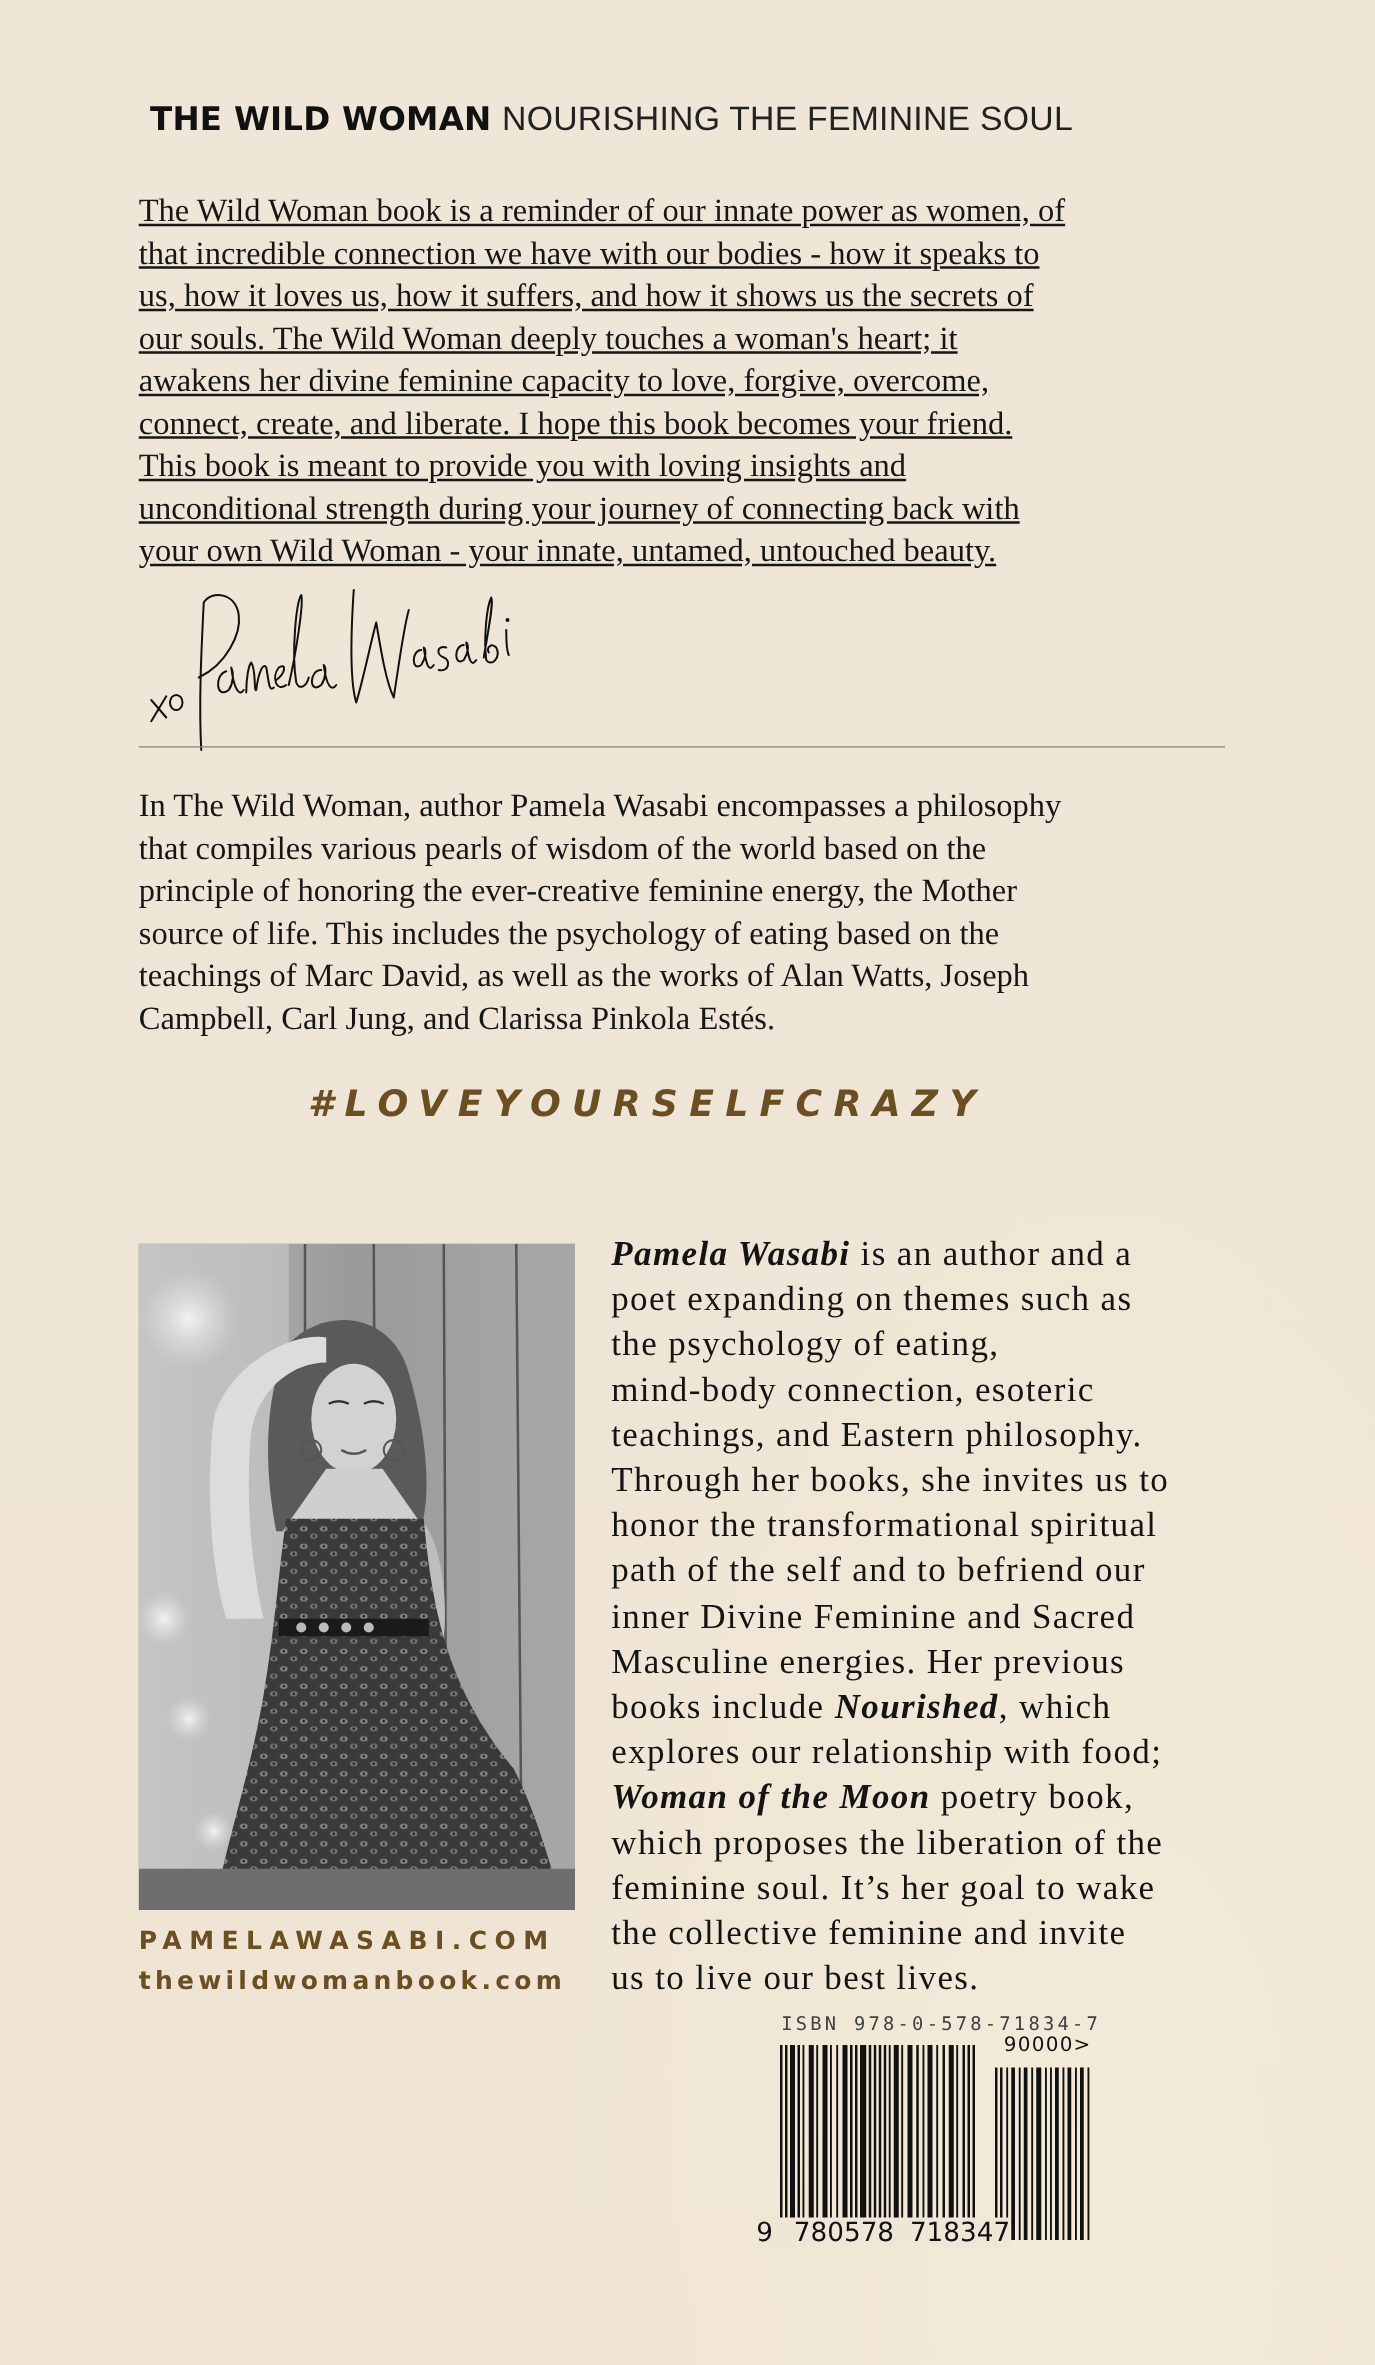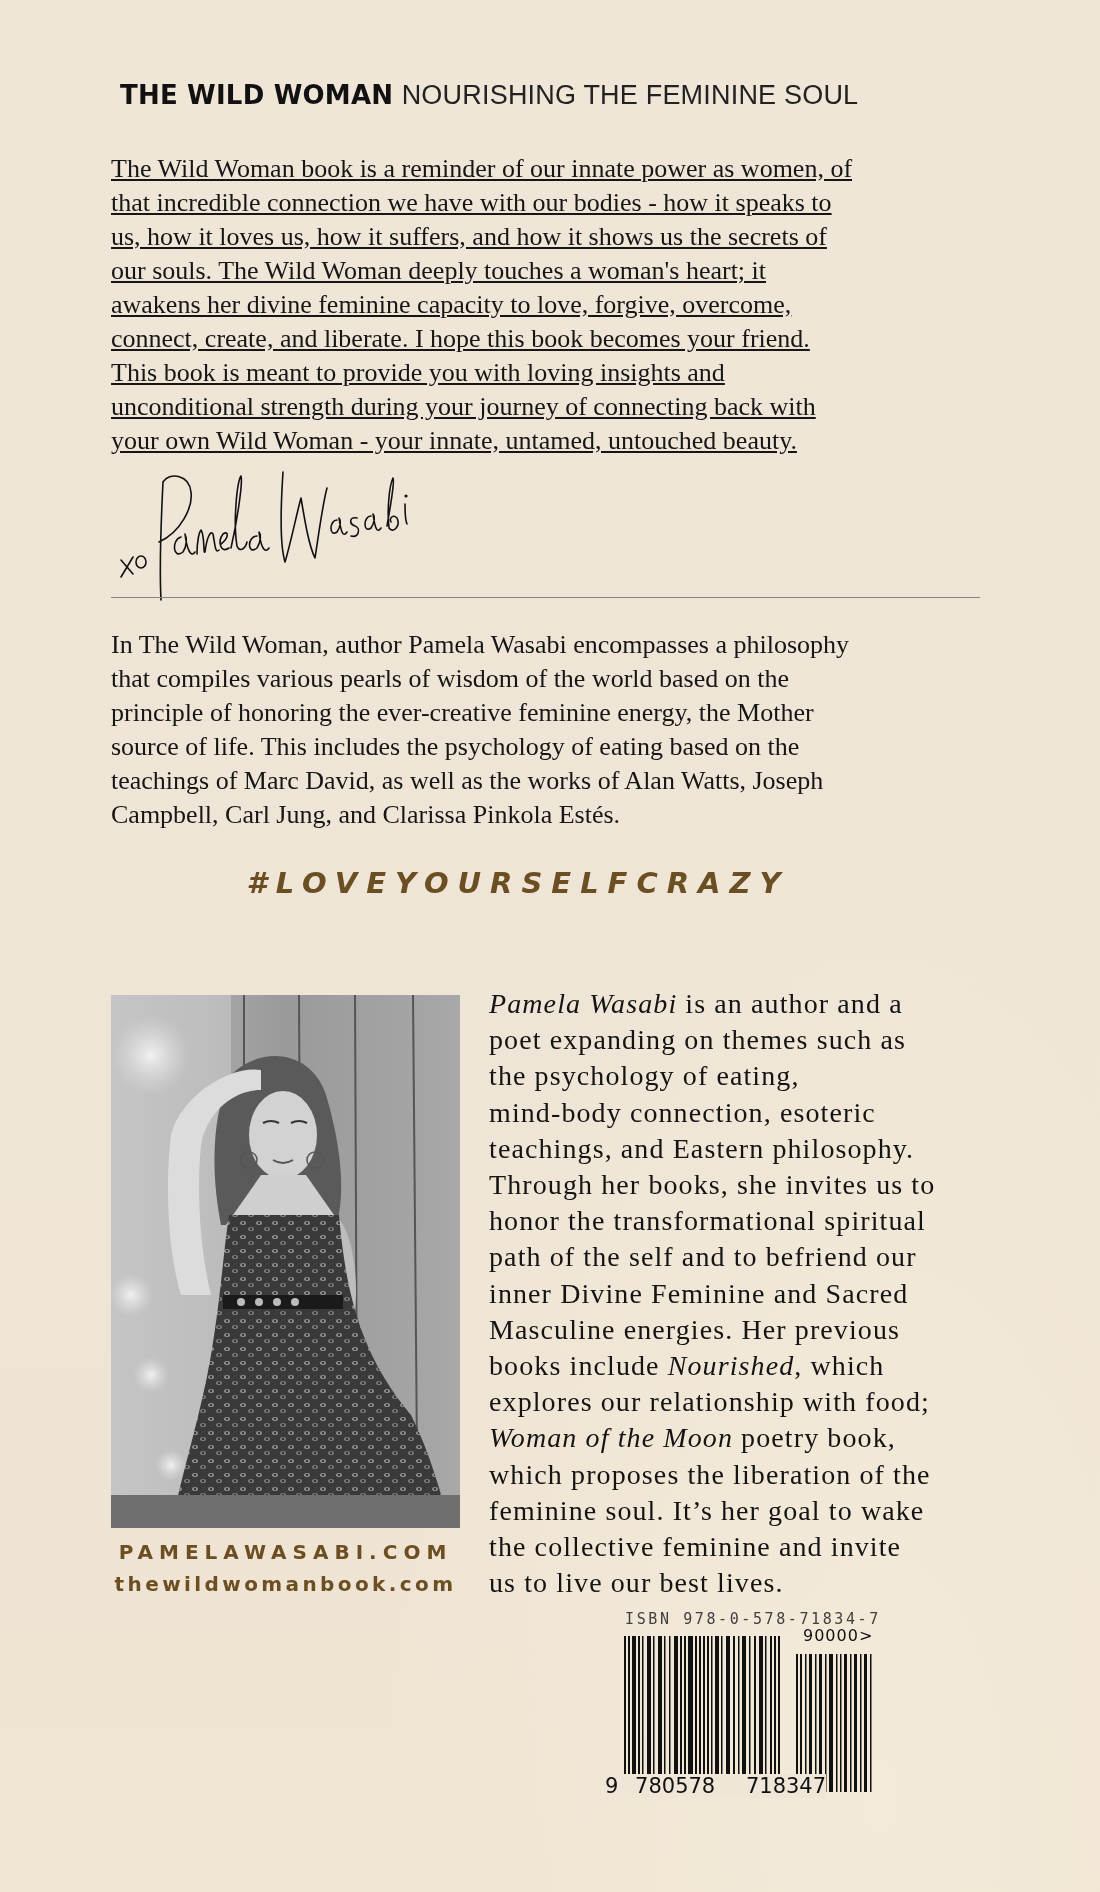--- a/index.html
+++ b/index.html
@@ -11,25 +11,25 @@
   .title b{font-weight:bold;}
   .title span.light{font-weight:normal;color:#222;font-family:"Liberation Sans",sans-serif;font-size:27px;}
   .para{font-family:"Liberation Serif",serif;font-size:26px;line-height:34px;color:#161616;width:900px;}
   .p1{left:111px;top:152px;text-decoration:underline;}
   .p2{left:111px;top:628px;}
   .line{display:block;white-space:nowrap;}
   .sig{left:111px;top:462px;width:360px;height:150px;}
   .rule{left:111px;top:597px;width:869px;height:1px;background:#8a8478;}
   .hashtag{left:0;width:1036px;top:866px;text-align:center;font-family:"DejaVu Sans",sans-serif;font-weight:bold;font-size:29px;letter-spacing:9px;color:#6b4f22;font-style:italic;}
   .photo{left:111px;top:995px;width:349px;height:533px;overflow:hidden;background:#8a8a8a;}
-  .site{left:111px;width:349px;text-align:center;font-family:"DejaVu Sans",sans-serif;font-weight:bold;color:#6b4f22;white-space:nowrap;}
+  .site{left:111px;width:349px;text-align:left;font-family:"DejaVu Sans",sans-serif;font-weight:bold;color:#6b4f22;white-space:nowrap;}
   .site1{top:1540px;font-size:20px;letter-spacing:6px;}
   .site2{top:1572px;font-size:20px;letter-spacing:3.4px;}
   .bio{left:489px;top:986px;width:520px;font-family:"Liberation Serif",serif;font-size:28px;line-height:36.2px;color:#141414;letter-spacing:1.1px;}
-  .bio i b, .bio b i{font-weight:normal;}
+  .bio i b, .bio b i{font-weight:bold;}
   .isbn{left:625px;top:1610px;font-family:"DejaVu Sans Mono",monospace;font-size:15px;letter-spacing:2.6px;color:#404040;white-space:nowrap;}
   .addon-num{left:803px;top:1626px;font-family:"DejaVu Sans",sans-serif;font-size:16px;color:#111;letter-spacing:1px;}
   .barcode{left:622px;top:1636px;width:256px;height:160px;}
   .ean-digits{left:605px;top:1774px;font-family:"DejaVu Sans",sans-serif;font-size:21px;color:#111;white-space:nowrap;background:#efe6d8;}
 </style>
 </head>
 <body>
 
 <div class="abs title">
   <b>THE WILD WOMAN</b>
@@ -221,14 +221,14 @@
     <rect x="232" y="18" width="3" height="138"></rect>
       <rect x="238" y="18" width="1.5" height="138"></rect>
     <rect x="242" y="18" width="3" height="138"></rect>
       <rect x="248" y="18" width="1.5" height="138"></rect>
   </g>
 </svg>
 
 <div class="abs ean-digits">
   <span>9</span>
   <span style="margin-left:10px">780578</span>
-  <span style="margin-left:24px">718347</span>
+  <span style="margin-left:6px">718347</span>
 </div>
 
 </body></html>

